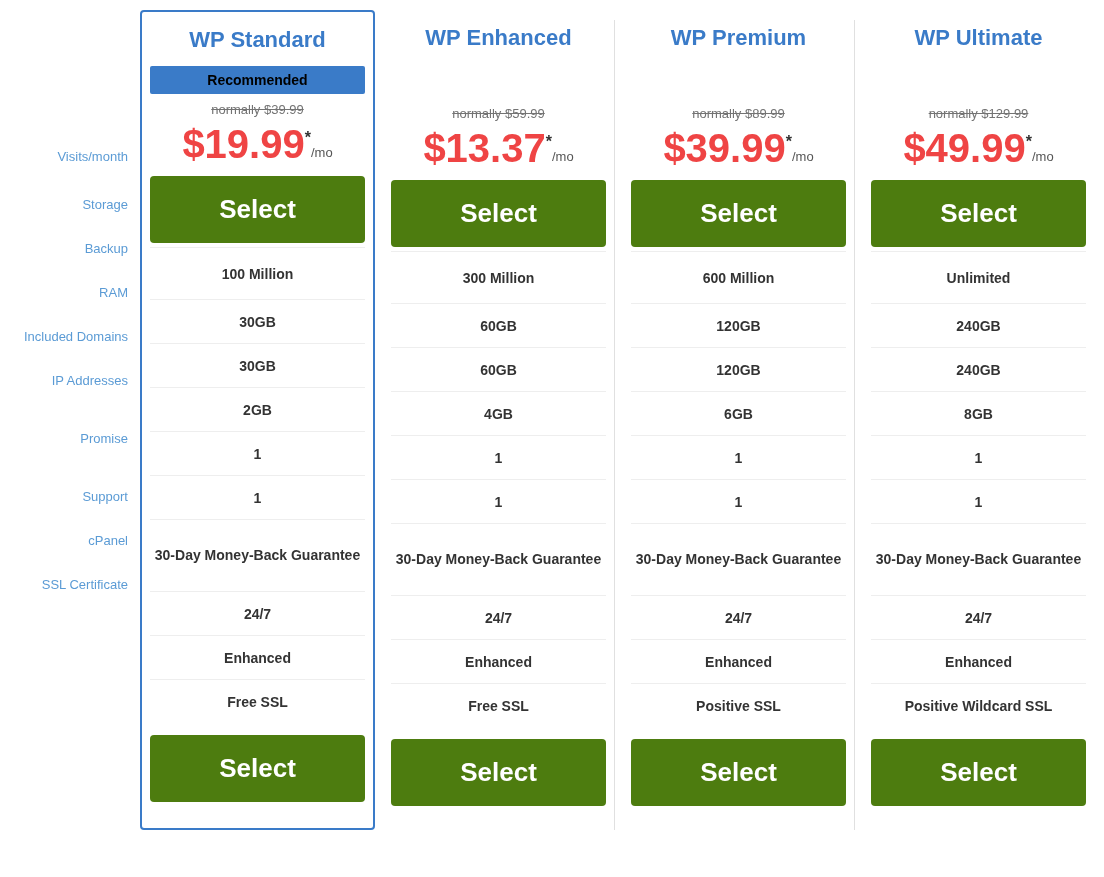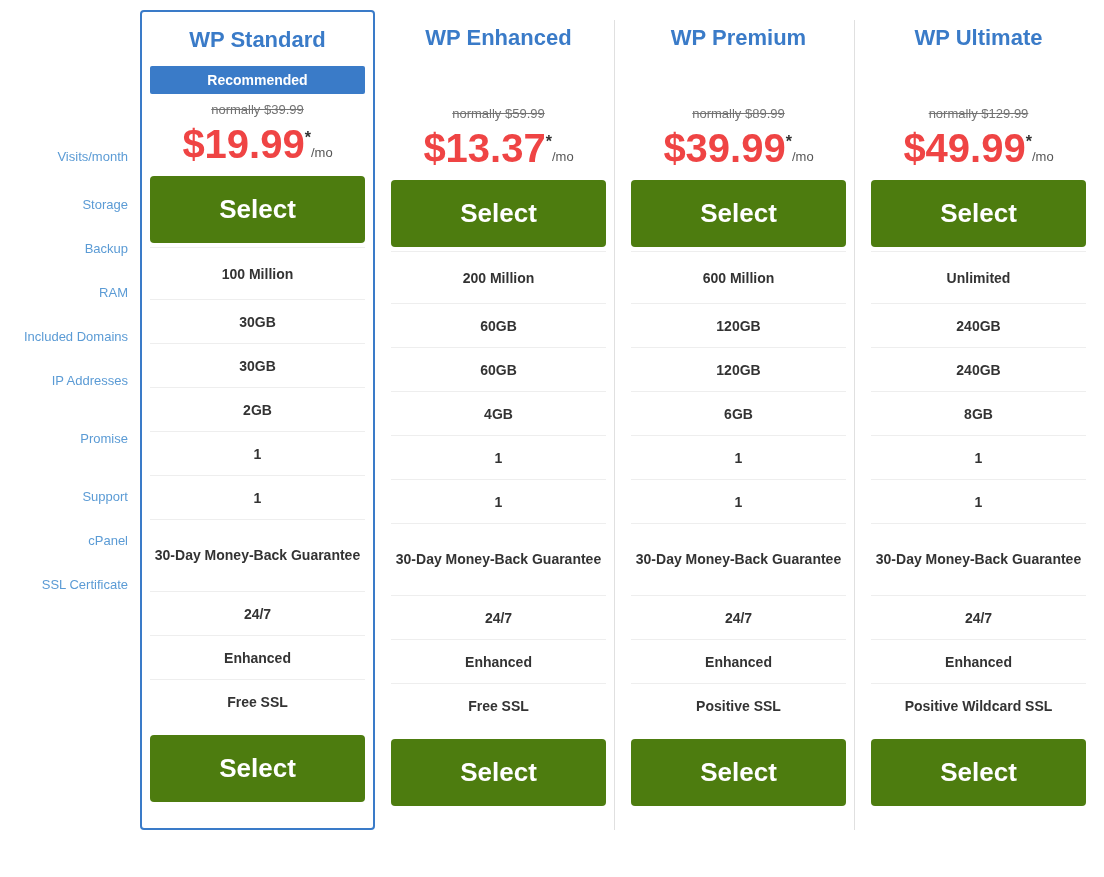--- a/index.html
+++ b/index.html
@@ -74,21 +74,21 @@
       text-align: center;
       margin-bottom: 8px;
       height: 36px;
       display: flex;
       align-items: center;
       justify-content: center;
     }
 
     .recommended-badge {
       background: #3a7bc8;
-      color: #ffffff;
+      color: #000000;
       font-size: 14px;
       font-weight: bold;
       text-align: center;
       padding: 6px 0;
       width: 100%;
       border-radius: 2px;
       margin-bottom: 8px;
     }
 
     .no-badge {
@@ -228,21 +228,21 @@
     <div class="no-badge"></div>
     <div class="normal-price">normally $59.99</div>
     <div class="price-row">
       <span class="price-super"></span>
       <span class="price-main">$13.37</span>
       <span class="price-super">*</span>
       <span class="price-sub">/mo</span>
     </div>
     <button class="select-btn">Select</button>
     <div class="feature-rows">
-      <div class="feature-cell visits">200 Million</div>
+      <div class="feature-cell visits">300 Million</div>
       <div class="feature-cell storage">60GB</div>
       <div class="feature-cell backup">60GB</div>
       <div class="feature-cell ram">4GB</div>
       <div class="feature-cell domains">1</div>
       <div class="feature-cell ip">1</div>
       <div class="feature-cell promise">30-Day Money-Back Guarantee</div>
       <div class="feature-cell support">24/7</div>
       <div class="feature-cell cpanel">Enhanced</div>
       <div class="feature-cell ssl">Free SSL</div>
     </div>

